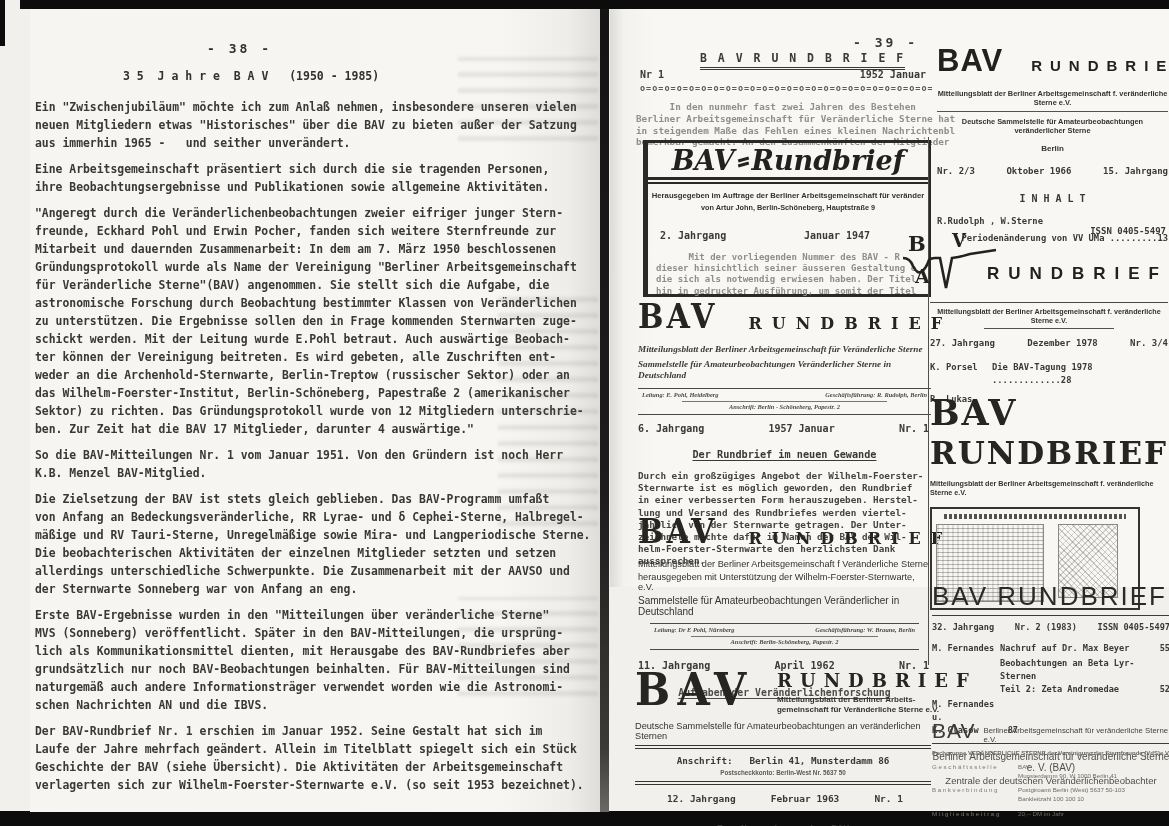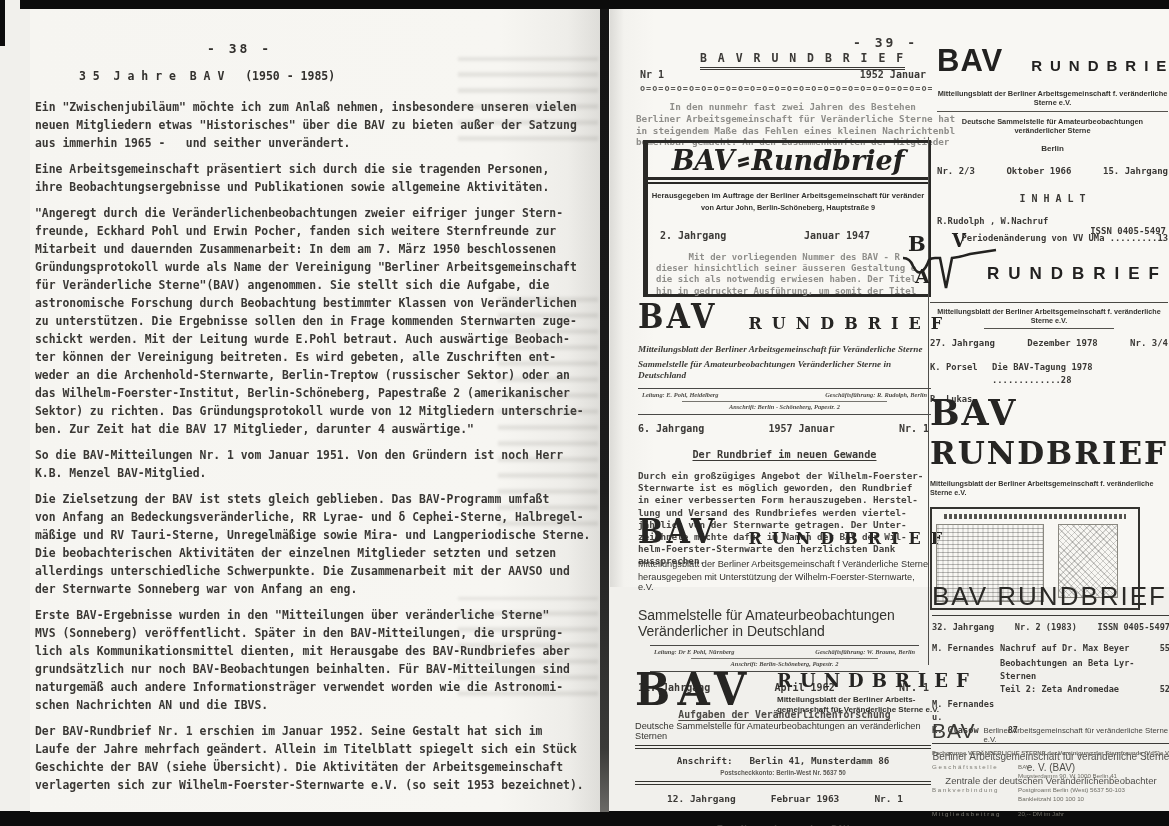--- a/index.html
+++ b/index.html
@@ -15,21 +15,21 @@
   .spine{position:absolute;left:600px;top:9px;width:9px;height:803px;
     background:linear-gradient(180deg,#141414 0%,#1d1d1d 60%,#3a3a38 92%,#6a6966 100%);}
   .ghost{position:absolute;filter:blur(1.6px);opacity:.28;pointer-events:none;
     background:repeating-linear-gradient(0deg,transparent 0 11px,rgba(110,108,100,.5) 11px 16px);}
   
   .pre{white-space:pre;}
   .prl{white-space:pre-line;}
   .tw{font:bold 11.4px/18px "DejaVu Sans Mono",monospace;color:#3a3835;margin:8px 0 0 0;}
   .pl-pad{padding:33px 4px 0 5px;}
   .pl-no{font:bold 13px/14px "DejaVu Sans Mono",monospace;letter-spacing:3px;margin-left:172px;color:#33312e;}
-  .pl-title{font:bold 11.5px/14px "DejaVu Sans Mono",monospace;margin:13px 0 0 44px;color:#33312e;}
+  .pl-title{font:bold 11.5px/14px "DejaVu Sans Mono",monospace;margin:13px 0 0 88px;color:#33312e;}
   .tw.first{margin-top:15px;}
   
   .sec{position:absolute;}
   .faint{font:bold 9.3px/11.8px "DejaVu Sans Mono",monospace;color:#8f8e8a;}
   .twm{font:bold 10px/13px "DejaVu Sans Mono",monospace;color:#3b3936;}
   .uu{display:inline-block;border-bottom:1px solid currentColor;padding-bottom:2px;position:relative;}
   .uu::after{content:"";position:absolute;left:0;right:0;bottom:-3px;border-bottom:1px solid currentColor;}
   .ul{text-decoration:underline;text-underline-offset:2px;}
   .flexb{display:flex;justify-content:space-between;align-items:baseline;}
   .slab{font-family:"DejaVu Serif",serif;font-weight:bold;display:inline-block;
@@ -183,21 +183,21 @@
 aussprechen.</div>
     </div>
 
     <div class="sec" style="left:28px;top:508px;width:293px;">
       <div style="display:flex;align-items:baseline;">
         <span class="slab" style="font-size:29px;">BAV</span>
         <span class="serifsp" style="font-size:16px;letter-spacing:10px;margin-left:34px;">RUNDBRIEF</span>
       </div>
       <div class="sans" style="font-size:9.2px;color:#33322e;margin-top:8px;">Mitteilungsblatt der Berliner Arbeitsgemeinschaft f Veränderliche Sterne</div>
       <div class="sans" style="font-size:9.2px;color:#33322e;margin-top:3px;">herausgegeben mit Unterstützung der Wilhelm-Foerster-Sternwarte, e.V.</div>
-      <div class="sans" style="font-size:14px;color:#33322e;margin-top:15px;">Sammelstelle für Amateurbeobachtungen Veränderlicher in Deutschland</div>
+      <div class="sans" style="font-size:10px;color:#33322e;margin-top:3px;">Sammelstelle für Amateurbeobachtungen Veränderlicher in Deutschland</div>
       <div class="imprint" style="margin:6px 12px 0;">
         <div class="flexb">
           <span>Leitung: Dr E Pohl, Nürnberg</span>
           <span>Geschäftsführung: W. Braune, Berlin</span>
         </div>
         <div class="addr">Anschrift: Berlin-Schöneberg, Papestr. 2</div>
       </div>
       <div class="flexb" style="margin-top:9px;padding-right:2px;">
         <span class="twm">11. Jahrgang</span>
         <span class="twm">April 1962</span>
@@ -241,21 +241,21 @@
       </div>
       <div class="sans" style="font-weight:bold;font-size:7.4px;text-align:center;color:#34332f;margin-top:10px;border-bottom:1px solid #55534e;padding-bottom:4px;">Mitteilungsblatt der Berliner Arbeitsgemeinschaft f. veränderliche Sterne e.V.</div>
       <div class="sans" style="font-weight:bold;font-size:7.4px;text-align:center;color:#34332f;margin-top:5px;">Deutsche Sammelstelle für Amateurbeobachtungen veränderlicher Sterne</div>
       <div class="sans" style="font-weight:bold;font-size:8px;text-align:center;color:#34332f;margin-top:9px;">Berlin</div>
       <div class="flexb" style="margin-top:12px;">
         <span class="twm" style="font-size:9px;">Nr. 2/3</span>
         <span class="twm" style="font-size:9px;">Oktober 1966</span>
         <span class="twm" style="font-size:9px;">15. Jahrgang</span>
       </div>
       <div class="twm pre" style="text-align:center;margin-top:14px;font-size:10px;">I N H A L T</div>
-      <div class="twm" style="margin-top:10px;font-size:8.8px;">R.Rudolph , W.Nachruf</div>
+      <div class="twm" style="margin-top:10px;font-size:8.8px;">R.Rudolph , W.Sterne</div>
       <div class="twm" style="margin-top:4px;font-size:8.8px;text-align:right;">Periodenänderung von VV UMa .........13</div>
     </div>
 
     <div class="sec" style="left:320px;top:216px;width:238px;">
       <div class="twm" style="font-size:9px;text-align:right;padding-right:2px;">ISSN 0405-5497</div>
       <svg class="abs" style="left:-28px;top:6px;" width="96" height="60" viewBox="0 0 96 60">
         <path d="M1,27 Q8,27 11,35 Q15,43 19,41 Q24,38 27,29 Q29,27 33,27 L38,27 L44,57 L50,27 Q58,26 68,23 L94,19" fill="none" stroke="#232220" stroke-width="2.6"></path>
         <text x="6" y="20" font-family="DejaVu Serif,serif" font-weight="bold" font-size="21" fill="#232220">B</text>
         <text x="50" y="16" font-family="DejaVu Serif,serif" font-weight="bold" font-size="18" fill="#232220">V</text>
         <text x="13" y="52" font-family="DejaVu Serif,serif" font-weight="bold" font-size="19" fill="#232220">A</text>

